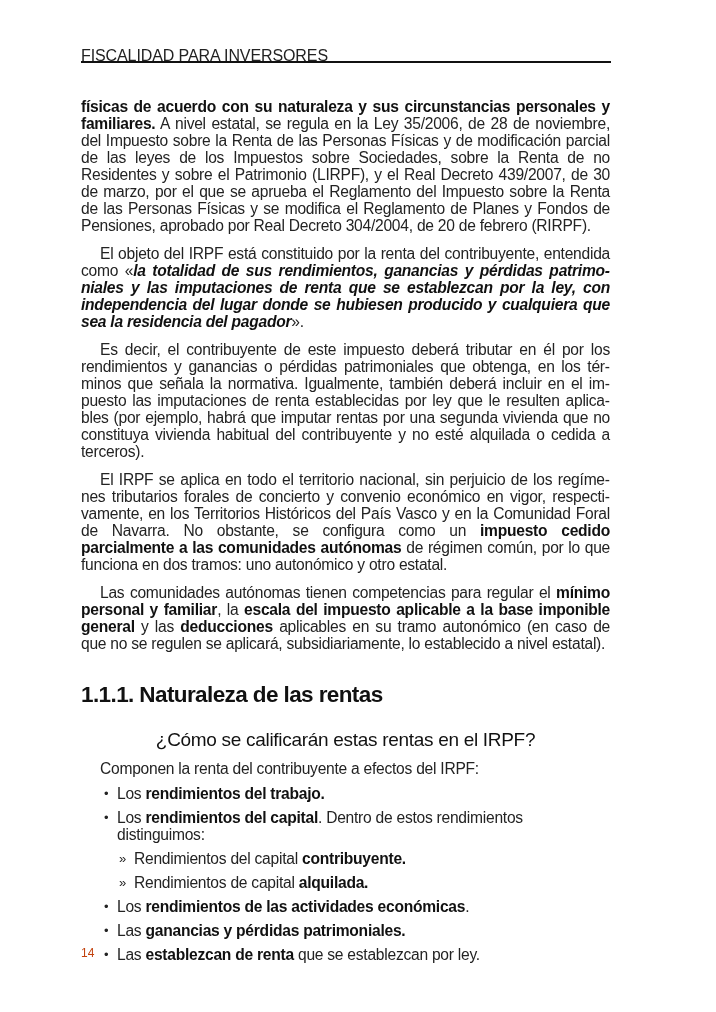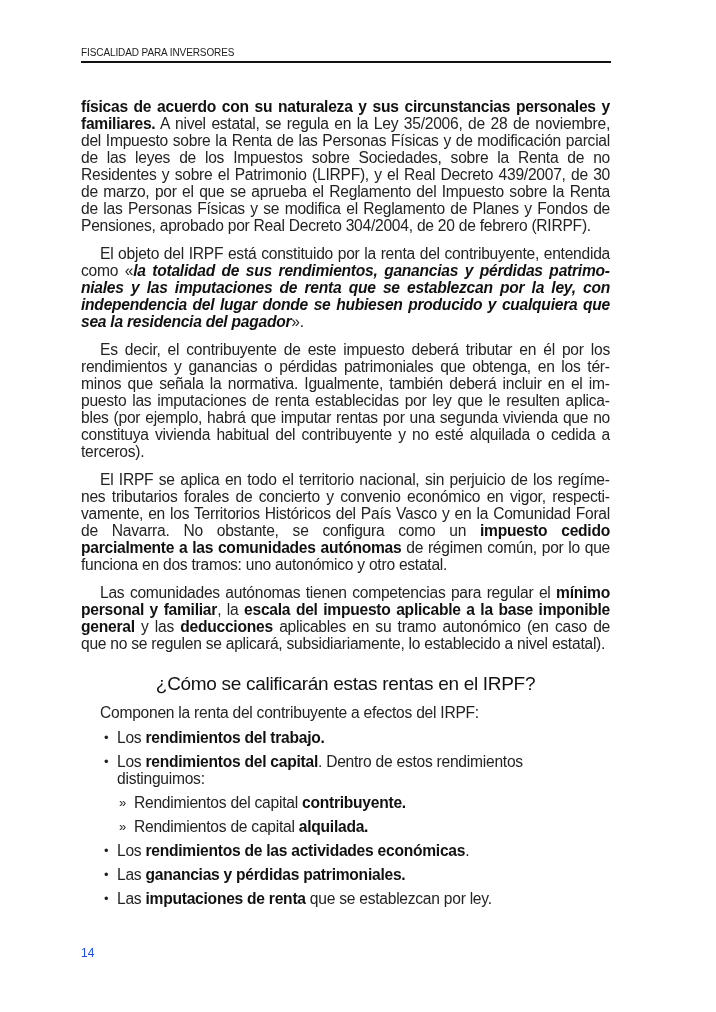--- a/index.html
+++ b/index.html
@@ -1,58 +1,59 @@
 <!DOCTYPE html>
 <html><head>
   <meta charset="utf-8">
   <style>
     html, body { margin: 0; padding: 0; background: #ffffff; }
     body { width: 716px; height: 1012px; position: relative; overflow: hidden;
            font-family: "Liberation Sans", "DejaVu Sans", sans-serif; color: #1f1f1f; }
-    .header-label { position: absolute; left: 81px; top: 47px; font-size: 10px; letter-spacing: -0.1px;
+    .header-label { position: absolute; left: 81px; top: 47px; font-size: 16px; letter-spacing: -0.1px;
                     color: #222; }
     .header-rule { position: absolute; left: 81px; top: 61px; width: 530px; height: 2px; background: #111; }
     .content { position: absolute; left: 81px; top: 98px; width: 529px; }
     p.body { margin: 0; font-size: 15.6px; line-height: 17px; text-align: justify; hyphens: manual;
              letter-spacing: -0.25px; color: #232323; }
     p.body.indent { text-indent: 19px; margin-top: 11px; }
     b, strong { font-weight: bold; color: #111; }
     .quote { font-style: italic; font-weight: bold; color: #111; }
     .h2 { font-size: 22.5px; font-weight: bold; color: #111; margin: 30px 0 0 0; letter-spacing: -0.6px; line-height: 26px; }
     .h3 { font-size: 19px; font-weight: normal; color: #111; text-align: center; margin: 20px 0 0 0; letter-spacing: -0.3px; line-height: 24px; }
     .intro { margin: 8px 0 0 19px; font-size: 15.6px; line-height: 17px; letter-spacing: -0.25px; color: #232323; }
     ul.l1 { list-style: none; margin: 8px 0 0 0; padding: 0 0 0 36px; }
     ul.l1 > li { position: relative; font-size: 15.6px; line-height: 17px; letter-spacing: -0.25px; color: #232323; margin-bottom: 7px; }
     ul.l1 > li > .bullet { position: absolute; left: -13px; top: 0; font-size: 13px; }
     ul.l2 { list-style: none; margin: 7px 0 0 0; padding: 0 0 0 17px; }
     ul.l2 > li { position: relative; margin-bottom: 7px; }
     ul.l2 > li > .bullet { position: absolute; left: -15px; top: 0; font-size: 13px; }
-    .page-number { position: absolute; left: 81px; top: 946px; font-size: 12px; color: #1d4ed8; }
+    .page-number { position: absolute; left: 81px; top: 946px; font-size: 12px; color: #c2410c; }
   </style>
 </head>
 <body>
 
 <div class="header-label">FISCALIDAD PARA INVERSORES</div>
 <div class="header-rule"></div>
 
 <div class="content">
   <div id="paragraphs">
       <p class="body"><b>físicas de acuerdo con su naturaleza y sus circunstancias personales y fami­liares.</b><span> A nivel estatal, se regula en la Ley 35/2006, de 28 de noviembre, del Impuesto sobre la Renta de las Personas Físicas y de modificación parcial de las leyes de los Impuestos sobre Sociedades, sobre la Renta de no Residentes y sobre el Patrimonio (LIRPF), y el Real Decreto 439/2007, de 30 de marzo, por el que se aprueba el Reglamento del Impuesto sobre la Renta de las Per­sonas Físicas y se modifica el Reglamento de Planes y Fondos de Pensiones, aprobado por Real Decreto 304/2004, de 20 de febrero (RIRPF).</span></p>
       <p class="body indent"><span>El objeto del IRPF está constituido por la renta del contribuyente, entendi­da como «</span><span class="quote">la totalidad de sus rendimientos, ganancias y pérdidas patrimo­niales y las imputaciones de renta que se establezcan por la ley, con inde­pendencia del lugar donde se hubiesen producido y cualquiera que sea la residencia del pagador</span><span>».</span></p>
       <p class="body indent"><span>Es decir, el contribuyente de este impuesto deberá tributar en él por los rendimientos y ganancias o pérdidas patrimoniales que obtenga, en los tér­minos que señala la normativa. Igualmente, también deberá incluir en el im­puesto las imputaciones de renta establecidas por ley que le resulten aplica­bles (por ejemplo, habrá que imputar rentas por una segunda vivienda que no constituya vivienda habitual del contribuyente y no esté alquilada o cedida a terceros).</span></p>
       <p class="body indent"><span>El IRPF se aplica en todo el territorio nacional, sin perjuicio de los regíme­nes tributarios forales de concierto y convenio económico en vigor, respecti­vamente, en los Territorios Históricos del País Vasco y en la Comunidad Foral de Navarra. No obstante, se configura como un </span><b>impuesto cedido parcialmen­te a las comunidades autónomas</b><span> de régimen común, por lo que funciona en dos tramos: uno autonómico y otro estatal.</span></p>
       <p class="body indent"><span>Las comunidades autónomas tienen competencias para regular el </span><b>mínimo personal y familiar</b><span>, la </span><b>escala del impuesto aplicable a la base imponible ge­neral</b><span> y las </span><b>deducciones</b><span> aplicables en su tramo autonómico (en caso de que no se regulen se aplicará, subsidiariamente, lo establecido a nivel estatal).</span></p>
     </div>
+  <h2 class="h2">1.1.1. Naturaleza de las rentas</h2>
   <h3 class="h3">¿Cómo se calificarán estas rentas en el IRPF?</h3>
   <p class="intro">Componen la renta del contribuyente a efectos del IRPF:</p>
   <ul class="l1" id="main-list">
       <li><span class="bullet">•</span><span>Los </span><b>rendimientos del trabajo.</b></li>
       <li><span class="bullet">•</span><span>Los </span><b>rendimientos del capital</b><span>. Dentro de estos rendimientos distinguimos:</span><ul class="l2">
           <li><span class="bullet">»</span><span>Rendimientos del capital </span><b>contribuyente.</b></li>
           <li><span class="bullet">»</span><span>Rendimientos de capital </span><b>alquilada.</b></li>
         </ul></li>
       <li><span class="bullet">•</span><span>Los </span><b>rendimientos de las actividades económicas</b><span>.</span></li>
       <li><span class="bullet">•</span><span>Las </span><b>ganancias y pérdidas patrimoniales.</b></li>
-      <li><span class="bullet">•</span><span>Las </span><b>imputaciones de renta</b><span> que se establezcan por ley.</span></li>
+      <li><span class="bullet">•</span><span>Las </span><b>establezcan de renta</b><span> que se establezcan por ley.</span></li>
     </ul>
 </div>
 
 <div class="page-number">14</div>
 
 </body></html>

